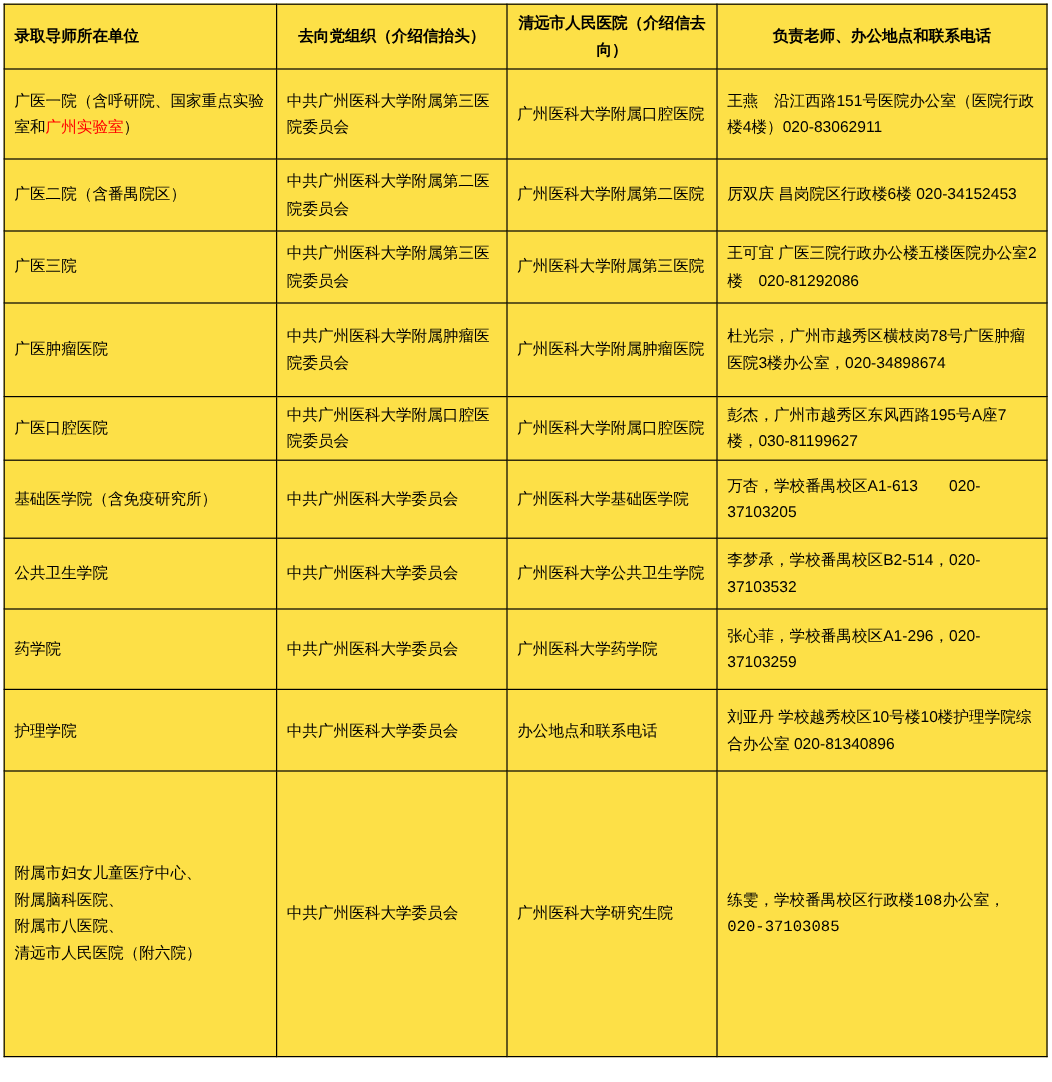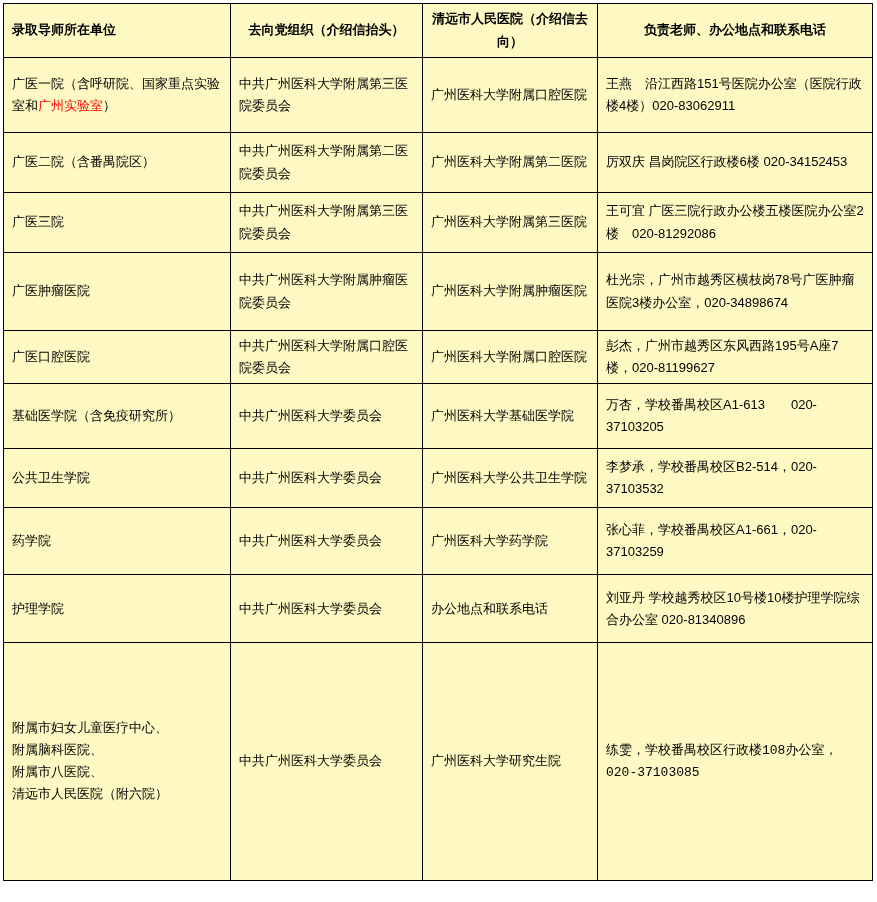--- a/index.html
+++ b/index.html
@@ -8,21 +8,21 @@
     background: #ffffff;
     width: 877px;
     height: 902px;
     font-family: "Liberation Sans", "DejaVu Sans", sans-serif;
   }
   table.doc-table {
     border-collapse: collapse;
     table-layout: fixed;
     margin: 3px 0 0 3px;
     width: 869px;
-    background: #fef9c3;
+    background: #fde047;
   }
   table.doc-table td, table.doc-table th {
     border: 1px solid #000000;
     padding: 4px 8px;
     vertical-align: middle;
     font-size: 13px;
     line-height: 1.7;
     color: #000000;
     word-break: break-word;
     overflow: hidden;
@@ -88,42 +88,42 @@
       <td class="cell-unit">广医肿瘤医院</td>
       <td class="cell-party">中共广州医科大学附属肿瘤医院委员会</td>
       <td class="cell-admin">广州医科大学附属肿瘤医院</td>
       <td class="cell-contact">杜光宗，广州市越秀区横枝岗78号广医肿瘤医院3楼办公室，020-34898674</td>
     </tr>
 
     <tr style="height:48px;">
       <td class="cell-unit">广医口腔医院</td>
       <td class="cell-party">中共广州医科大学附属口腔医院委员会</td>
       <td class="cell-admin">广州医科大学附属口腔医院</td>
-      <td class="cell-contact">彭杰，广州市越秀区东风西路195号A座7楼，020-81199627</td>
+      <td class="cell-contact">彭杰，广州市越秀区东风西路195号A座7楼，030-81199627</td>
     </tr>
 
     <tr style="height:65px;">
       <td class="cell-unit">基础医学院（含免疫研究所）</td>
       <td class="cell-party">中共广州医科大学委员会</td>
       <td class="cell-admin">广州医科大学基础医学院</td>
       <td class="cell-contact">万杏，学校番禺校区A1-613　　020-37103205</td>
     </tr>
 
     <tr style="height:59px;">
       <td class="cell-unit">公共卫生学院</td>
       <td class="cell-party">中共广州医科大学委员会</td>
       <td class="cell-admin">广州医科大学公共卫生学院</td>
       <td class="cell-contact">李梦承，学校番禺校区B2-514，020-37103532</td>
     </tr>
 
     <tr style="height:67px;">
       <td class="cell-unit">药学院</td>
       <td class="cell-party">中共广州医科大学委员会</td>
       <td class="cell-admin">广州医科大学药学院</td>
-      <td class="cell-contact">张心菲，学校番禺校区A1-661，020-37103259</td>
+      <td class="cell-contact">张心菲，学校番禺校区A1-296，020-37103259</td>
     </tr>
 
     <tr style="height:68px;">
       <td class="cell-unit">护理学院</td>
       <td class="cell-party">中共广州医科大学委员会</td>
       <td class="cell-admin">办公地点和联系电话</td>
       <td class="cell-contact">刘亚丹 学校越秀校区10号楼10楼护理学院综合办公室 020-81340896</td>
     </tr>
 
     <tr style="height:238px;font-family:Liberation Mono, monospace;">

